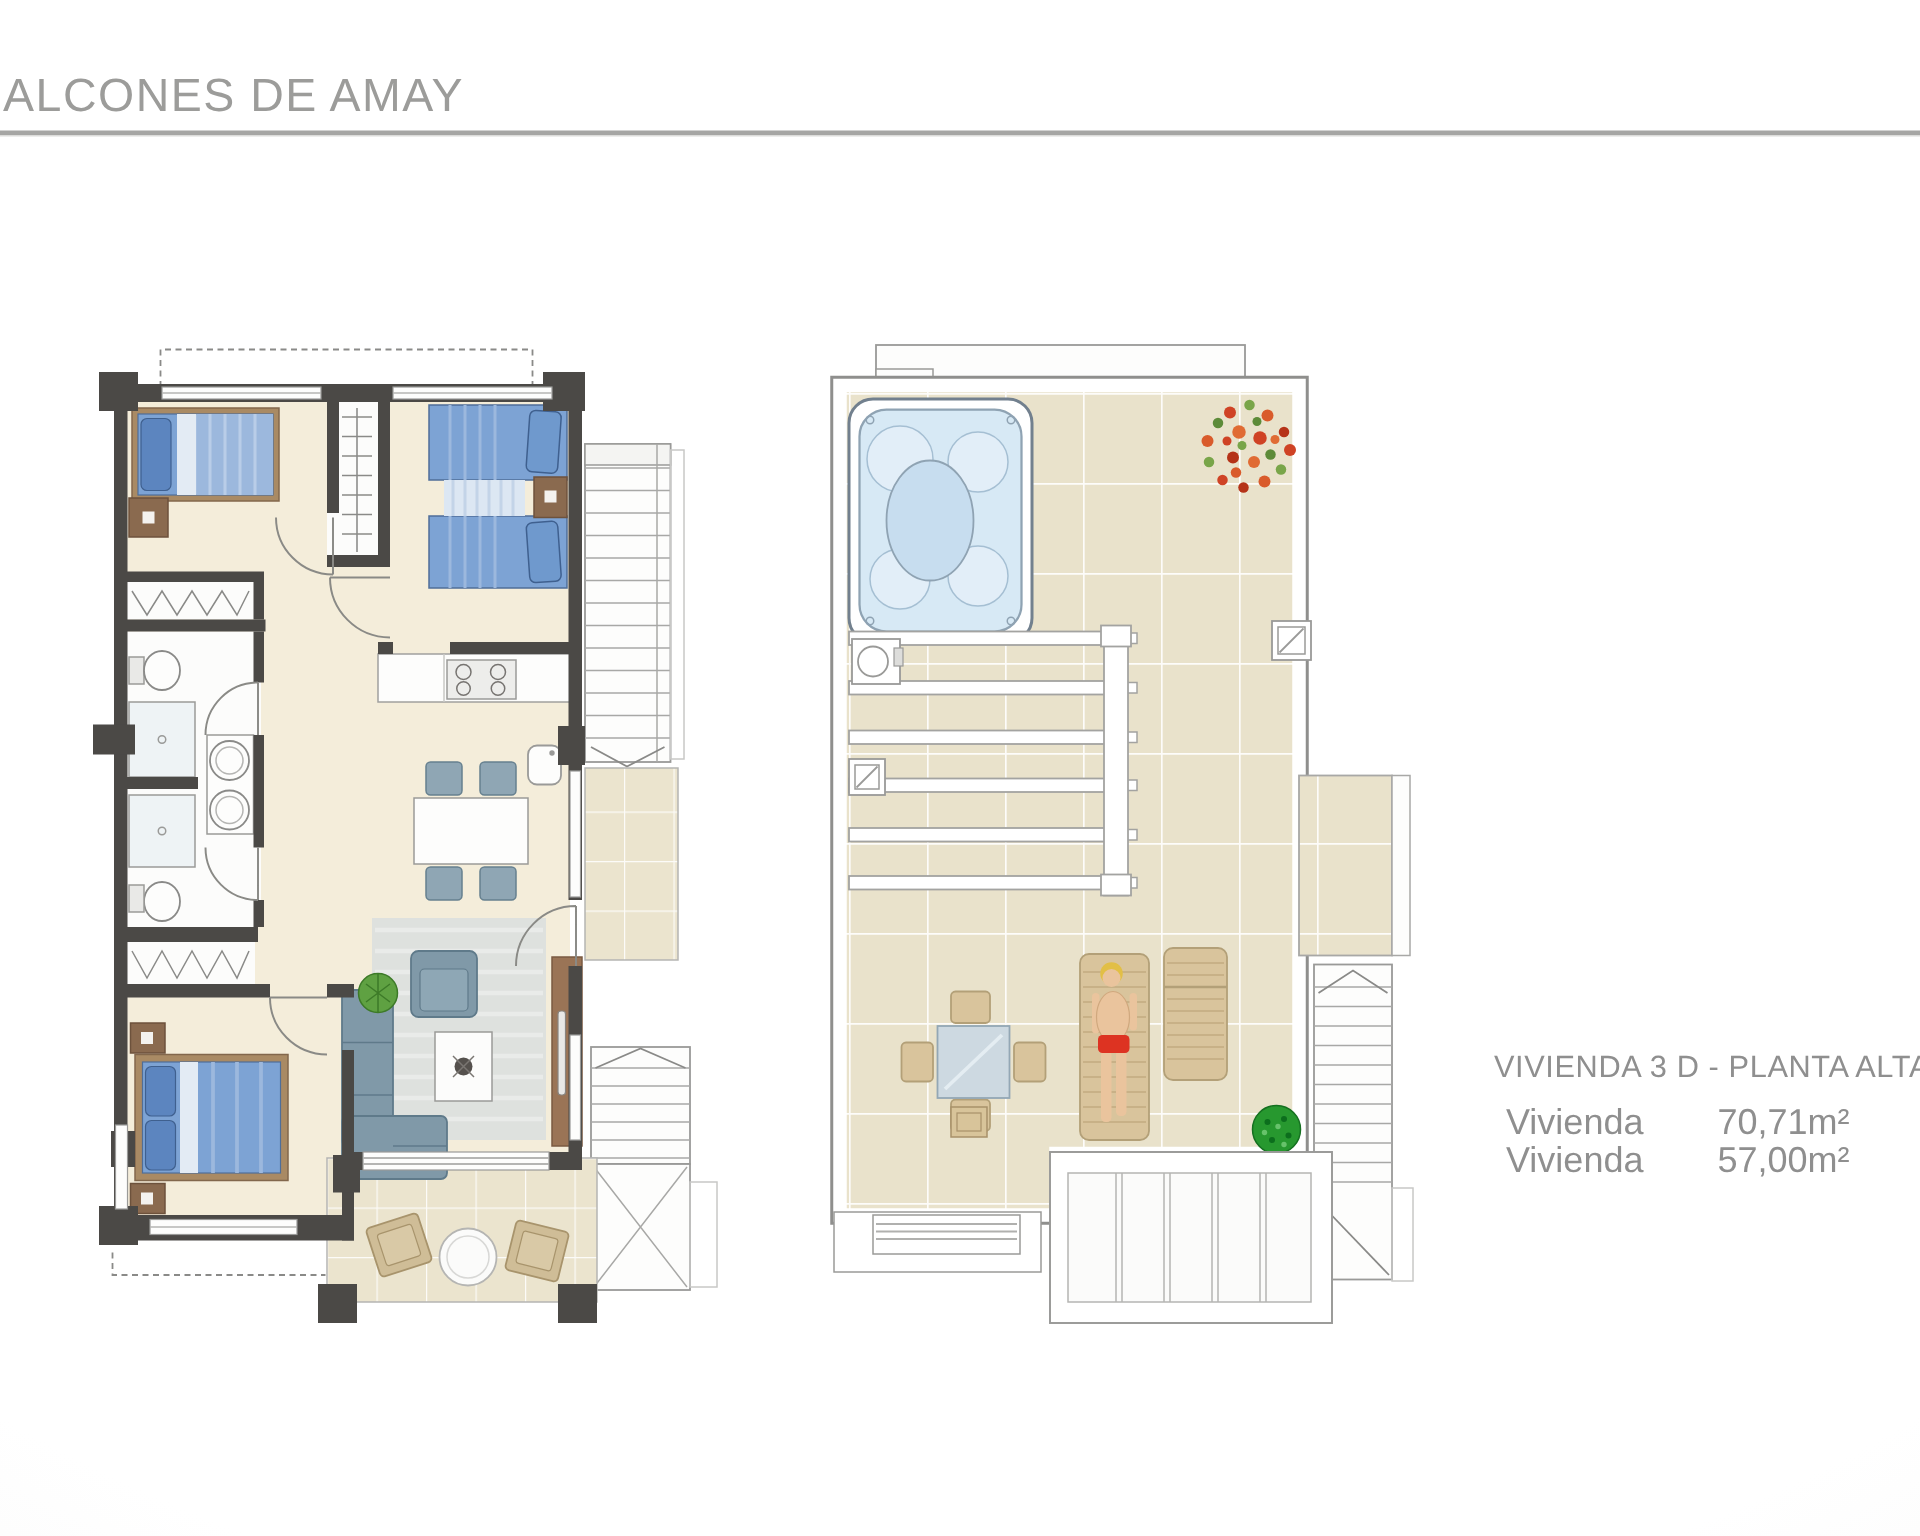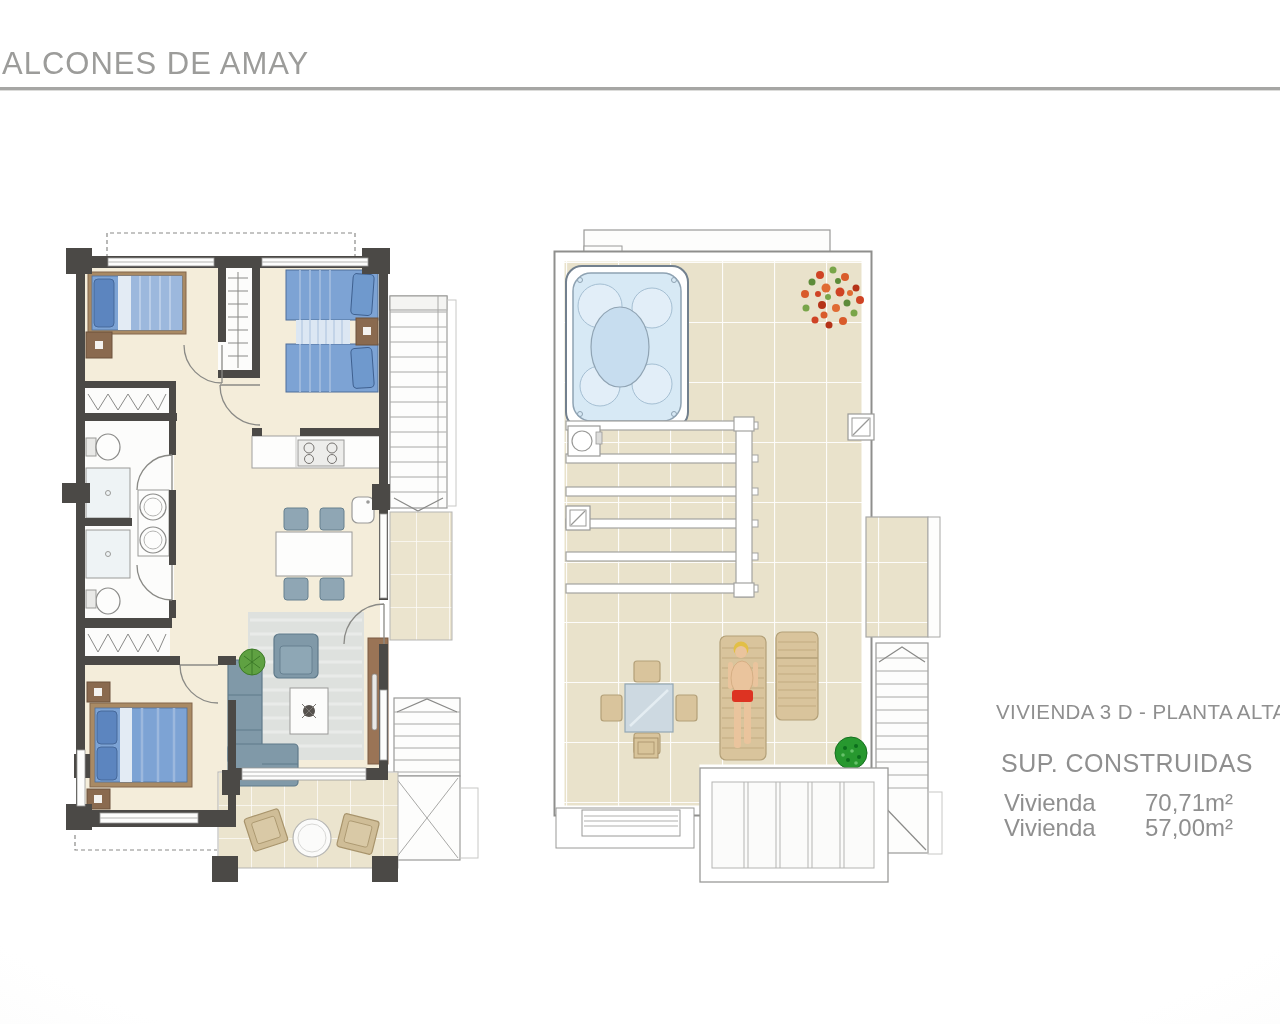--- a/index.html
+++ b/index.html
@@ -420,21 +420,20 @@
       <g>
         <rect x="700" y="768" width="188" height="114" fill="#ffffff" stroke="#9a9a98" stroke-width="1.3"></rect>
         <rect x="712" y="782" width="162" height="86" fill="#fbfbfa" stroke="#b5b5b3" stroke-width="1"></rect>
         <path d="M744 782V868M748 782V868M776 782V868M780 782V868M808 782V868M812 782V868M840 782V868M844 782V868" stroke="#b5b5b3" stroke-width="1" fill="none"></path>
       </g>
     </g>
   </svg>
 
   <div class="info">
     <div class="plan-title">VIVIENDA 3 D - PLANTA ALTA</div>
-    <div class="sup-title">SUP. CONSTRUIDAS</div>
     <div class="rows">
       <div class="row">
         <span>Vivienda</span>
         <span>70,71m²</span>
       </div>
       <div class="row">
         <span>Vivienda</span>
         <span>57,00m²</span>
       </div>
     </div>

